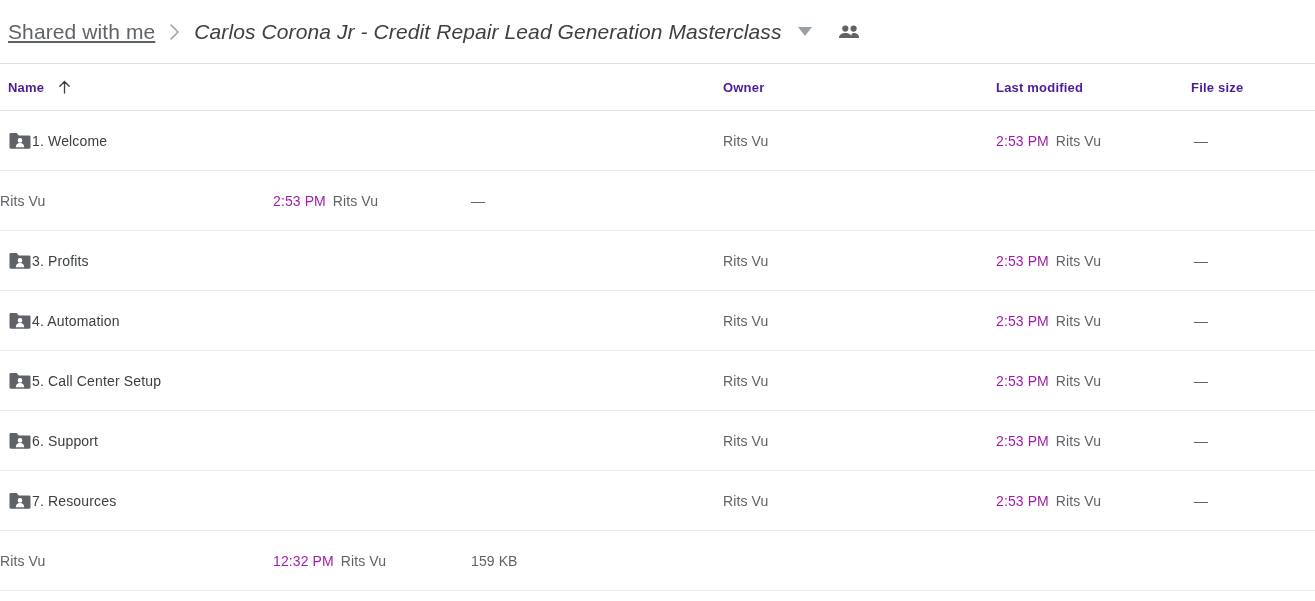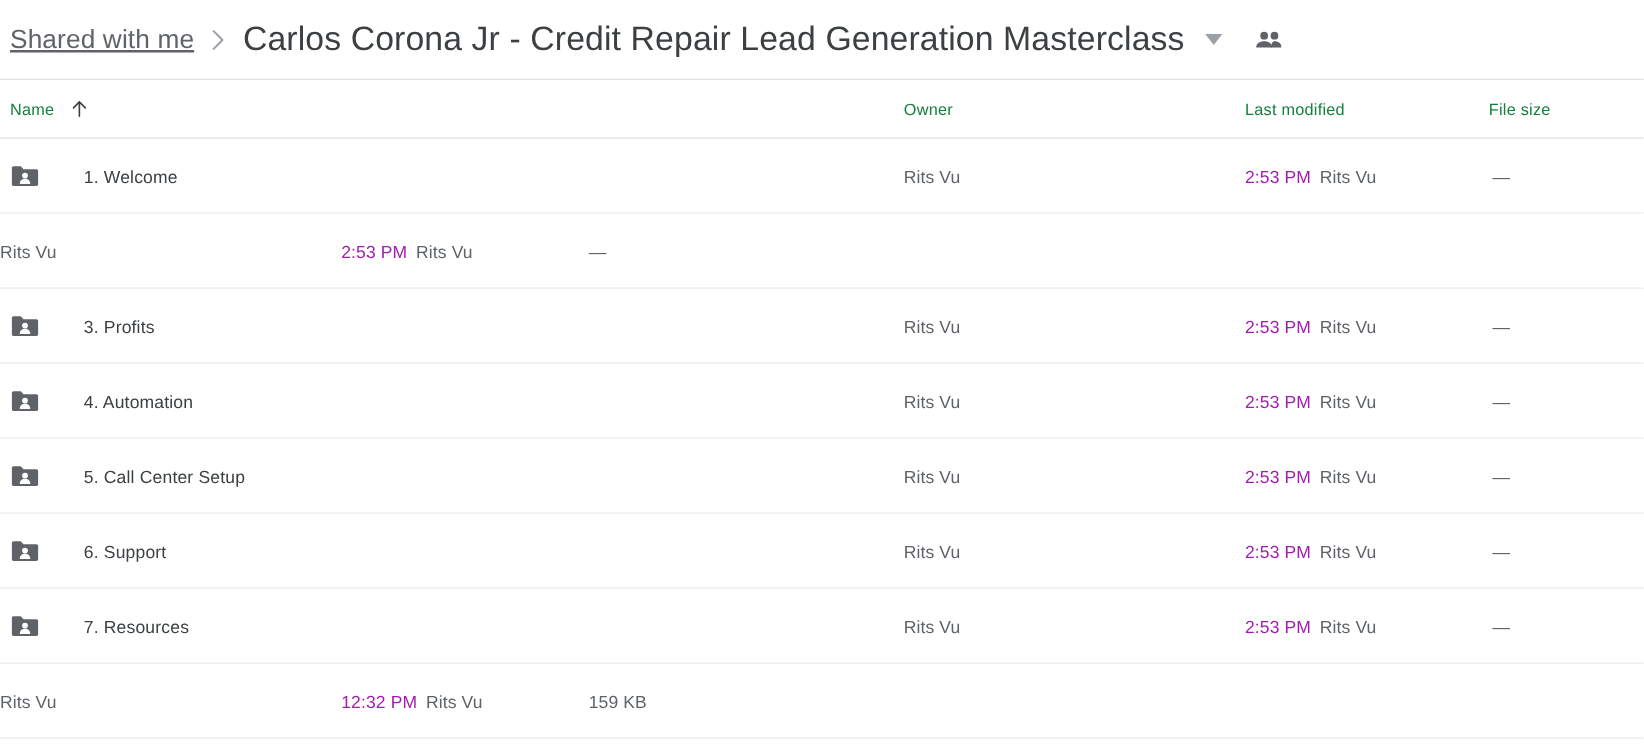--- a/index.html
+++ b/index.html
@@ -29,24 +29,25 @@
     cursor: pointer;
     text-decoration: underline;
   }
   .crumb-sep {
     margin: 0 13px 0 14px;
     display: inline-flex;
     align-items: center;
     color: #9aa0a6;
   }
   .crumb-current {
-    font-size: 27px;
+    font-size: 21px;
     color: #3c4043;
     letter-spacing: .1px;
     white-space: nowrap;
+    font-style: italic;
   }
   .crumb-caret {
     margin-left: 13px;
     width: 20px;
     height: 20px;
     display: inline-flex;
     align-items: center;
     justify-content: center;
     cursor: pointer;
   }
@@ -64,22 +65,22 @@
   .table { width: 1315px; }
 
   .thead {
     height: 47px;
     display: flex;
     align-items: center;
     border-bottom: 1px solid #e0e0e0;
   }
   .th {
     font-size: 13px;
-    font-weight: normal;
-    color: #15803d;
+    font-weight: bold;
+    color: #4c1d95;
     letter-spacing: .2px;
     display: flex;
     align-items: center;
   }
 
   
   .col-name     { width: 723px; padding-left: 8px; }
   .col-owner    { width: 273px; }
   .col-modified { width: 195px; }
   .col-size     { width: 74px; text-align: right; }
@@ -113,21 +114,20 @@
   .file-icon {
     width: 24px;
     height: 24px;
     flex: 0 0 24px;
     display: inline-flex;
     align-items: center;
     justify-content: center;
     margin-right: 0;
   }
   .name-text {
-    margin-left: 35px;
     font-size: 14px;
     color: #3c4043;
     letter-spacing: .15px;
   }
   .name-shared-icon {
     margin-left: 13px;
     width: 18px;
     height: 18px;
     display: inline-flex;
     align-items: center;

